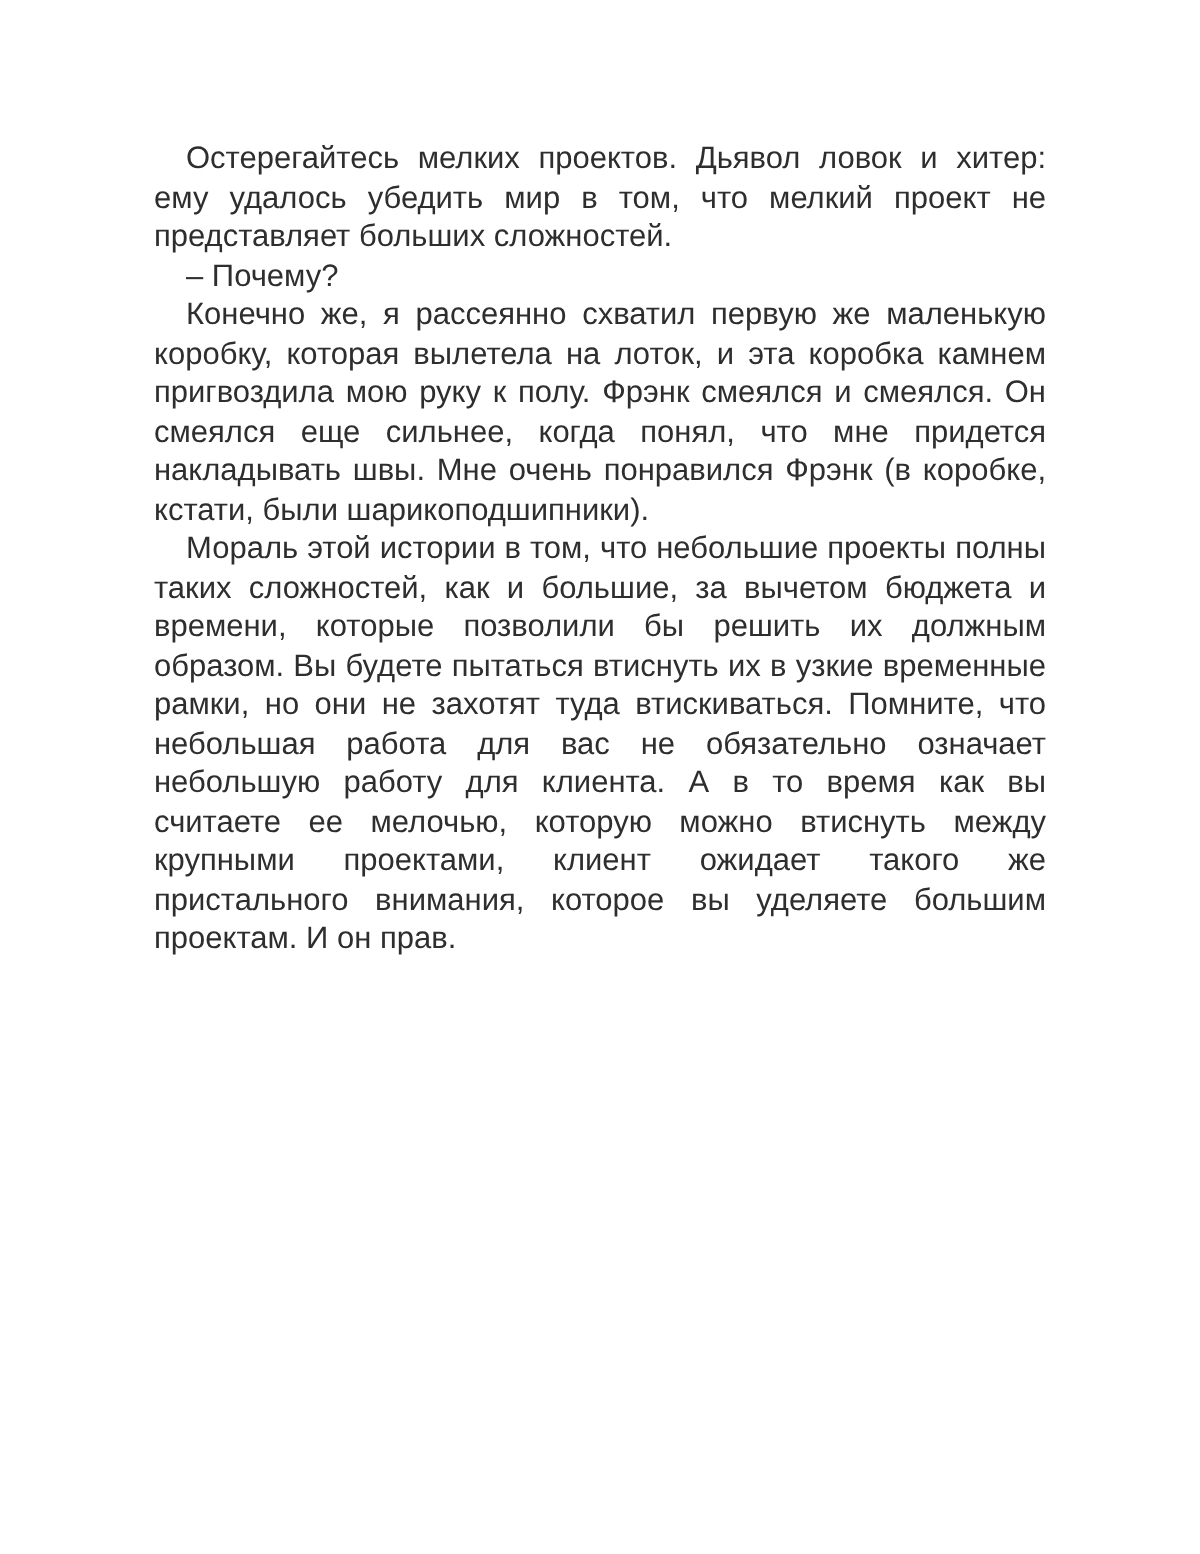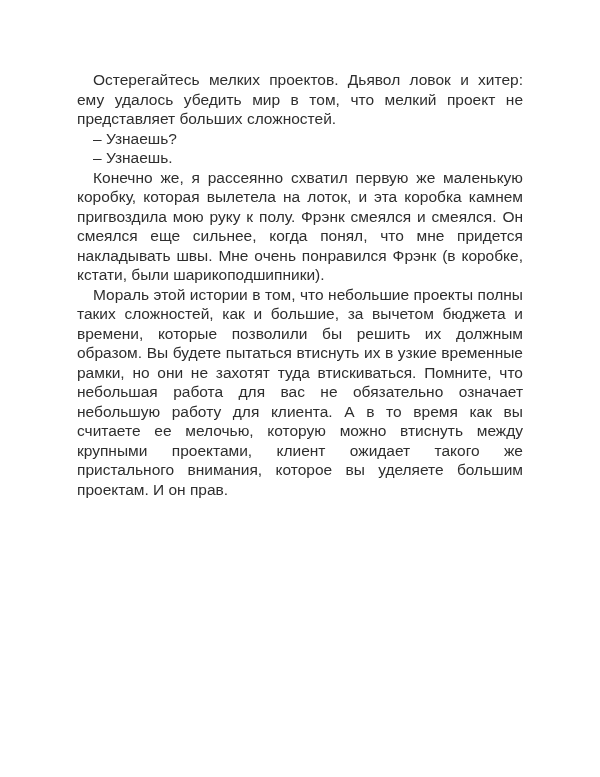--- a/index.html
+++ b/index.html
@@ -33,18 +33,17 @@
     padding: 0;
     text-indent: 16px;
   }
 </style>
 </head>
 <body>
 
 <div class="screen">
   <div class="book-page">
     <p>Остерегайтесь мелких проектов. Дьявол ловок и хитер: ему удалось убедить мир в том, что мелкий проект не представляет больших сложностей.</p>
-    <p>– Узнаешь?</p>
-    <p>– Узнаешь.</p>
+    <p>– Почему?</p>
     <p>Конечно же, я рассеянно схватил первую же маленькую коробку, которая вылетела на лоток, и эта коробка камнем пригвоздила мою руку к полу. Фрэнк смеялся и смеялся. Он смеялся еще сильнее, когда понял, что мне придется накладывать швы. Мне очень понравился Фрэнк (в коробке, кстати, были шарикоподшипники).</p>
     <p>Мораль этой истории в том, что небольшие проекты полны таких сложностей, как и большие, за вычетом бюджета и времени, которые позволили бы решить их должным образом. Вы будете пытаться втиснуть их в узкие временные рамки, но они не захотят туда втискиваться. Помните, что небольшая работа для вас не обязательно означает небольшую работу для клиента. А в то время как вы считаете ее мелочью, которую можно втиснуть между крупными проектами, клиент ожидает такого же пристального внимания, которое вы уделяете большим проектам. И он прав.</p>
   </div>
 </div>
 
 </body></html>

